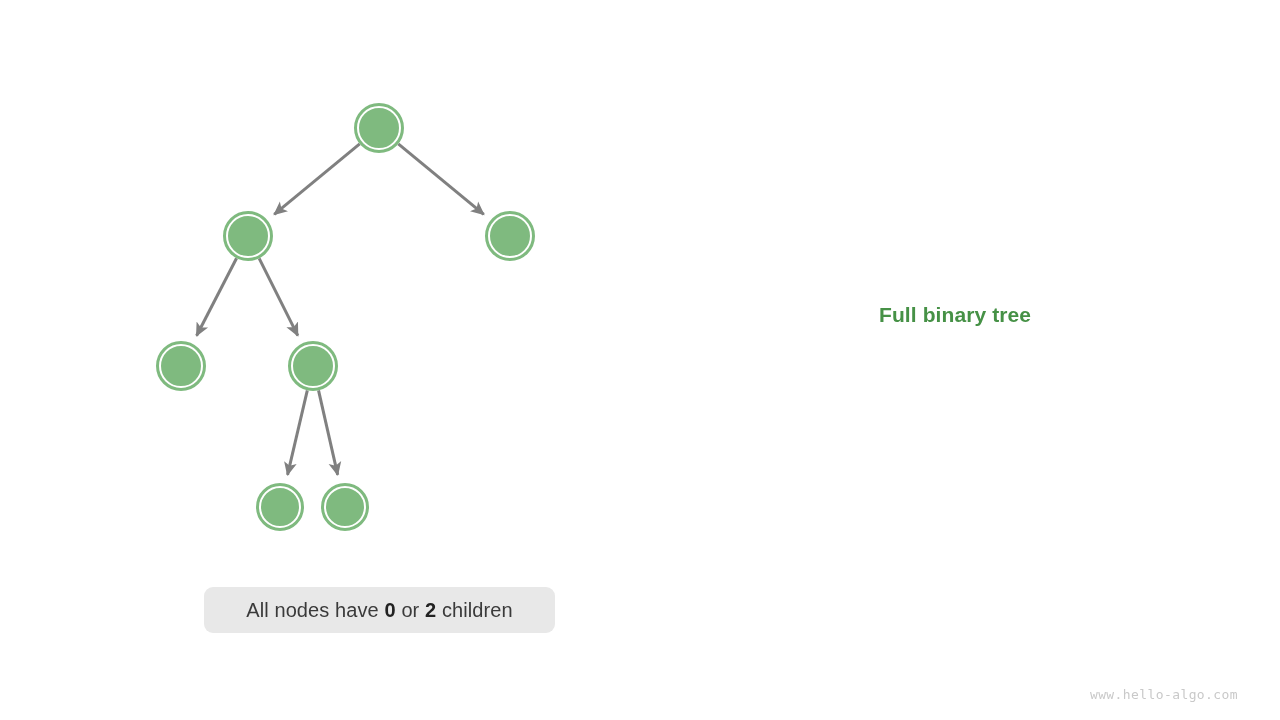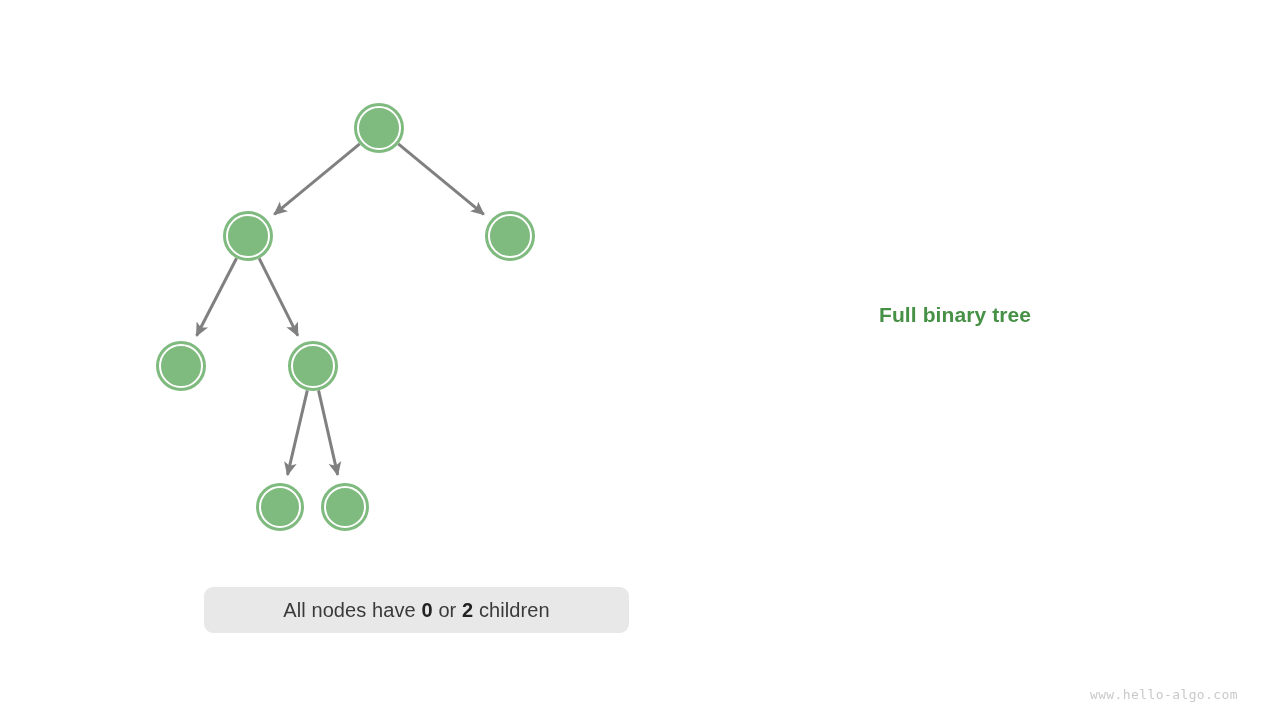--- a/index.html
+++ b/index.html
@@ -41,21 +41,21 @@
     font-weight: bold;
     color: #469146;
     letter-spacing: 0.1px;
     white-space: nowrap;
   }
 
   .caption-pill {
     position: absolute;
     left: 204px;
     top: 587px;
-    width: 425px;
+    width: 351px;
     height: 46px;
     background: #e8e8e8;
     border-radius: 9px;
     display: flex;
     align-items: center;
     justify-content: center;
     box-sizing: border-box;
   }
   .caption-text {
     font-size: 20px;

